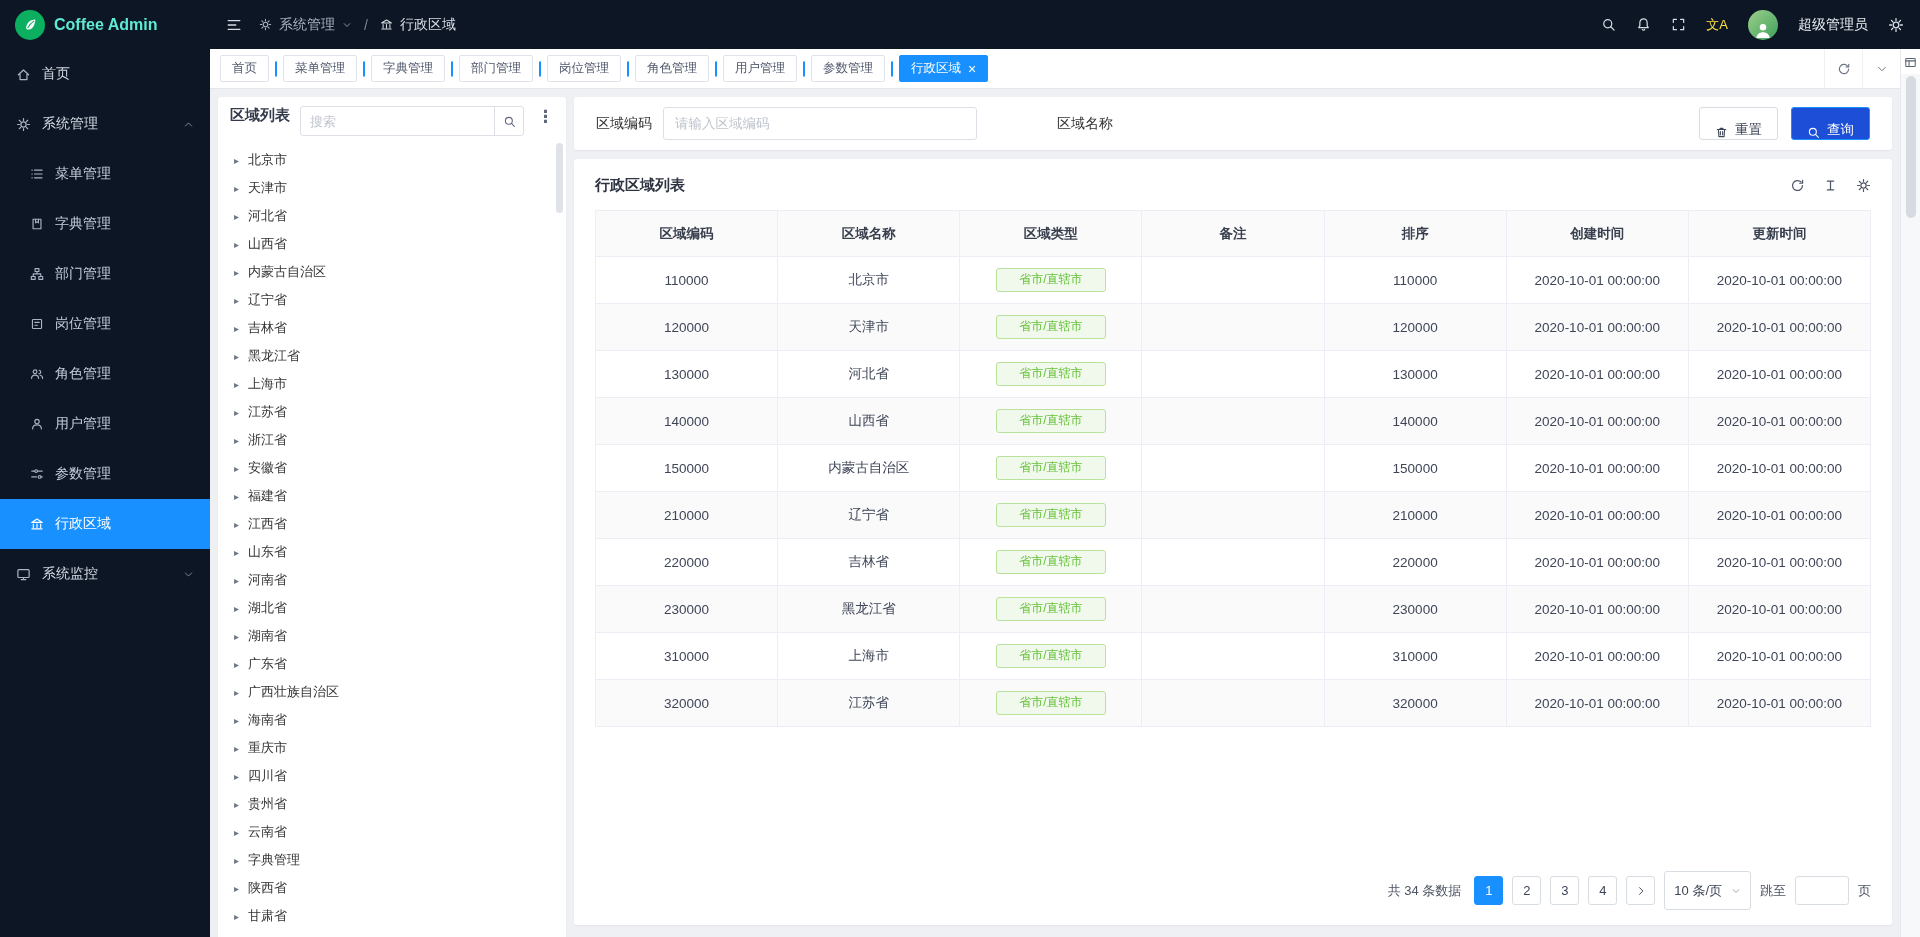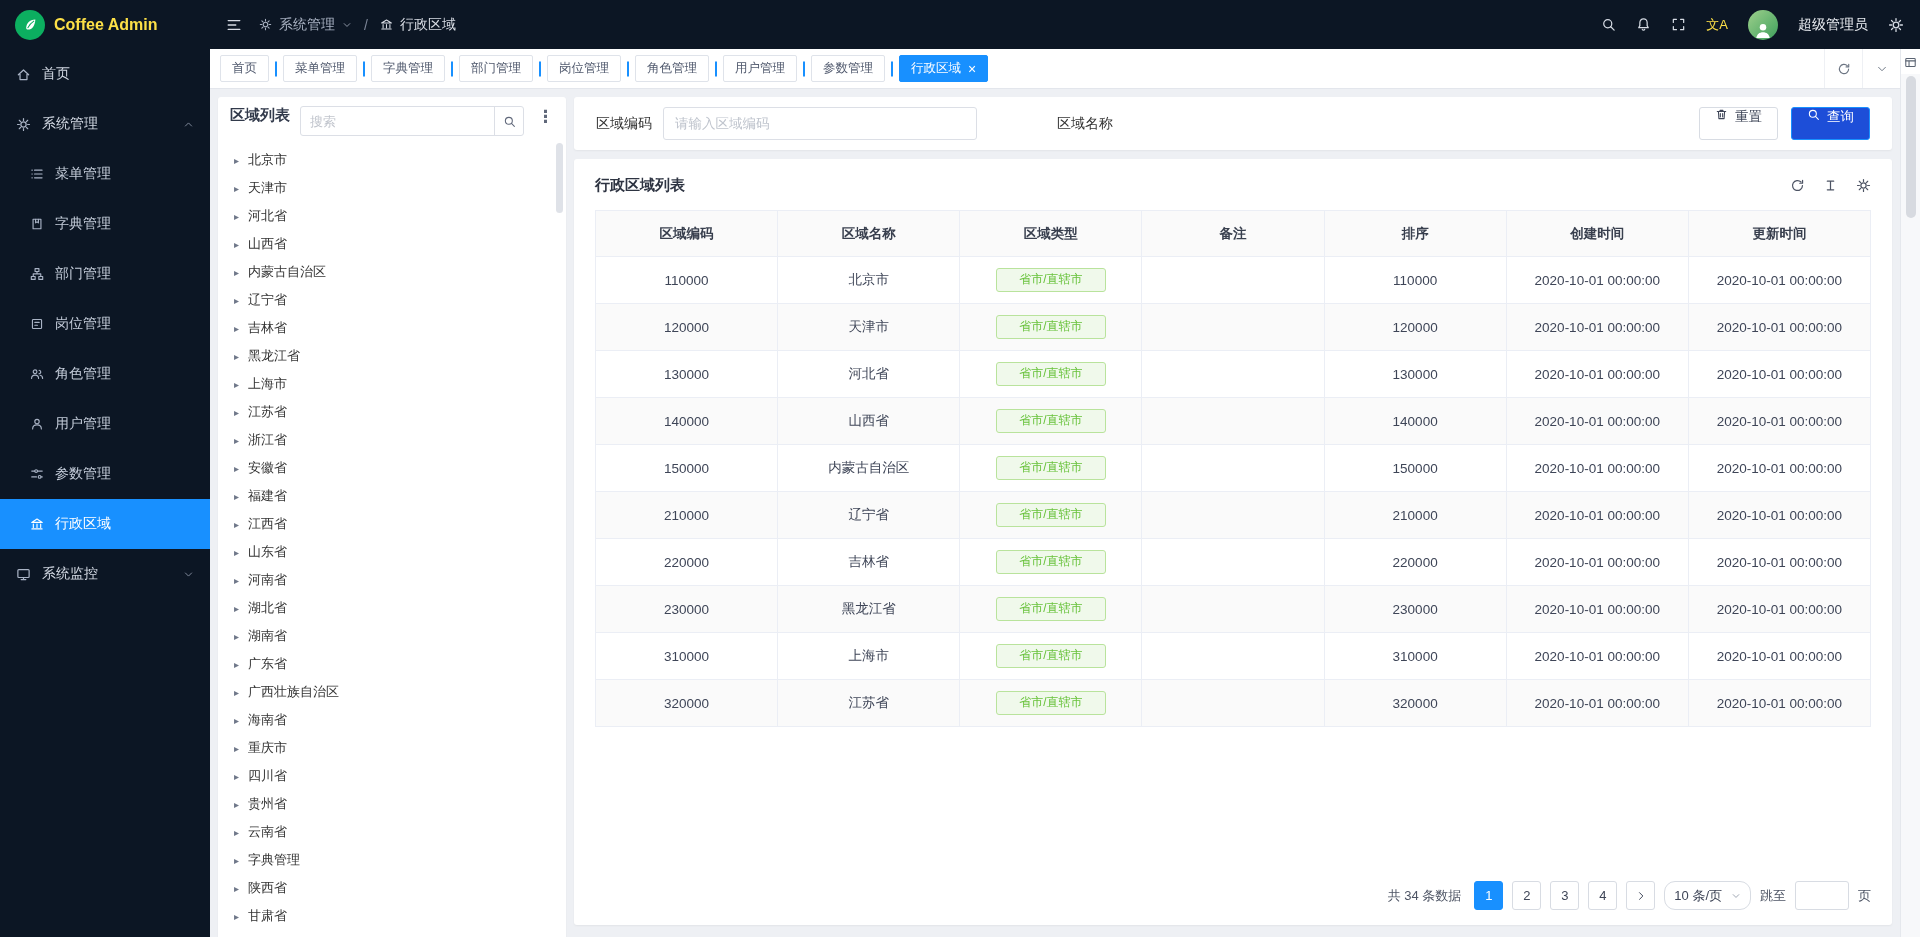--- a/index.html
+++ b/index.html
@@ -6,21 +6,21 @@
   html,body{width:1920px;height:937px;overflow:hidden}
   body{font-family:"Liberation Sans","DejaVu Sans",sans-serif;background:#eef0f4;display:flex;font-size:14px;color:#333}
   svg{display:block}
   .ic{display:inline-flex;align-items:center;justify-content:center;flex-shrink:0}
   .ic svg{fill:none;stroke:currentColor;stroke-width:1.3;stroke-linecap:round;stroke-linejoin:round}
 
   
   .sidebar{width:210px;flex-shrink:0;background:#0c1624;color:#ccd3df;display:flex;flex-direction:column}
   .logo-row{height:49px;display:flex;align-items:center;padding:0 15px;gap:9px;flex-shrink:0;cursor:pointer}
   .logo-circle{width:30px;height:30px;border-radius:50%;background:#0caf60;display:flex;align-items:center;justify-content:center;flex-shrink:0}
-  .logo-title{font-size:16px;font-weight:bold;color:#fde047;white-space:nowrap}
+  .logo-title{font-size:16px;font-weight:bold;color:#5eead4;white-space:nowrap}
   .menu{flex:1;font-size:14px}
   .menu-item{height:50px;display:flex;align-items:center;gap:11px;padding:0 16px;cursor:pointer;white-space:nowrap;color:#d3d9e3}
   .menu-item .arrow{margin-left:auto;color:#8b94a6}
   .submenu .menu-item{padding-left:30px;color:#c5cdda}
   .menu-item.active{background:#1890ff;color:#fff}
   .menu-item.active .mi{color:#fff}
   .mi{color:#a9b3c5}
 
   
   .main-col{flex:1;display:flex;flex-direction:column;min-width:0}
@@ -69,21 +69,21 @@
   .tree-scroll{position:absolute;right:3px;top:46px;width:7px;height:70px;border-radius:4px;background:#dfe2e8;cursor:pointer}
 
   .main-panel{flex:1;min-width:0;display:flex;flex-direction:column;gap:9px;height:828px}
 
   .filter-card{background:#fff;border-radius:3px;height:53px;flex-shrink:0;display:flex;align-items:center;padding:0 22px;box-shadow:0 1px 2px rgba(0,0,0,.05)}
   .f-label{font-size:14px;color:#333;margin-right:11px;white-space:nowrap}
   .f-label.second{margin-left:80px}
   .f-input{width:314px;height:33px;border:1px solid #dcdfe6;border-radius:3px;padding:0 11px;font-size:13.5px;color:#333;outline:none;font-family:inherit}
   .f-input::placeholder{color:#bfc4cd}
   .filter-btns{margin-left:auto;display:flex;gap:13px}
-  .btn{height:33px;padding:0 15px;border-radius:3px;font-size:13.5px;display:flex;align-items:flex-start;gap:7px;cursor:pointer;font-family:inherit;white-space:nowrap}
+  .btn{height:33px;padding:0 15px;border-radius:3px;font-size:13.5px;display:flex;align-items:flex-end;gap:7px;cursor:pointer;font-family:inherit;white-space:nowrap}
   .btn-plain{background:#fff;border:1px solid #d8dce3;color:#3e4557}
   .btn-primary{background:#1d4ed8;border:1px solid #1890ff;color:#fff}
 
   .table-card{background:#fff;border-radius:3px;flex:1;min-height:0;display:flex;flex-direction:column;padding:17px 21px 15px;box-shadow:0 1px 2px rgba(0,0,0,.05)}
   .table-head{display:flex;align-items:center;flex-shrink:0}
   .table-title{font-size:15px;font-weight:bold;color:#2e3442}
   .table-tools{margin-left:auto;display:flex;gap:18px;color:#4d5464}
   .table-tools .ic{cursor:pointer}
   table{width:100%;border-collapse:collapse;table-layout:fixed;margin-top:15px;font-size:13.5px;color:#3e4557}
   th{background:#fafafa;font-weight:bold;color:#383f4e}
@@ -91,21 +91,21 @@
   td{height:47px}
   tbody tr.striped td{background:#fafafa}
   tbody tr{cursor:pointer}
   .tag-success{display:inline-block;padding:3px 22px;font-size:12px;line-height:1.3;color:#67c23a;background:#f0f9eb;border:1px solid #b9e39c;border-radius:3px}
 
   .pagination{margin-top:auto;display:flex;align-items:center;justify-content:flex-end;gap:9px;padding-top:13px;font-size:13px;color:#4d5464;flex-shrink:0}
   .total-text{margin-right:4px}
   .page-list{display:flex;gap:9px}
   .pg{min-width:29px;height:29px;padding:0 6px;border:1px solid #d8dce3;border-radius:3px;background:#fff;display:flex;align-items:center;justify-content:center;color:#3e4557;cursor:pointer;font-size:13px}
   .pg.active{background:#1890ff;border-color:#1890ff;color:#fff}
-  .size-sel{height:29px;border:1px solid #d8dce3;border-radius:11px;background:#fff;display:flex;align-items:center;gap:9px;padding:0 9px;cursor:pointer;color:#3e4557}
+  .size-sel{height:39px;border:1px solid #d8dce3;border-radius:3px;background:#fff;display:flex;align-items:center;gap:9px;padding:0 9px;cursor:pointer;color:#3e4557}
   .size-sel .ic{color:#8a92a1}
   .jump-input{width:54px;height:29px;border:1px solid #d8dce3;border-radius:3px;outline:none;padding:0 6px;font-size:13px;text-align:center;font-family:inherit}
 </style>
 </head>
 <body>
 
 <aside class="sidebar">
   <div class="logo-row">
     <span class="logo-circle">
       <svg width="17" height="17" viewBox="0 0 16 16">

